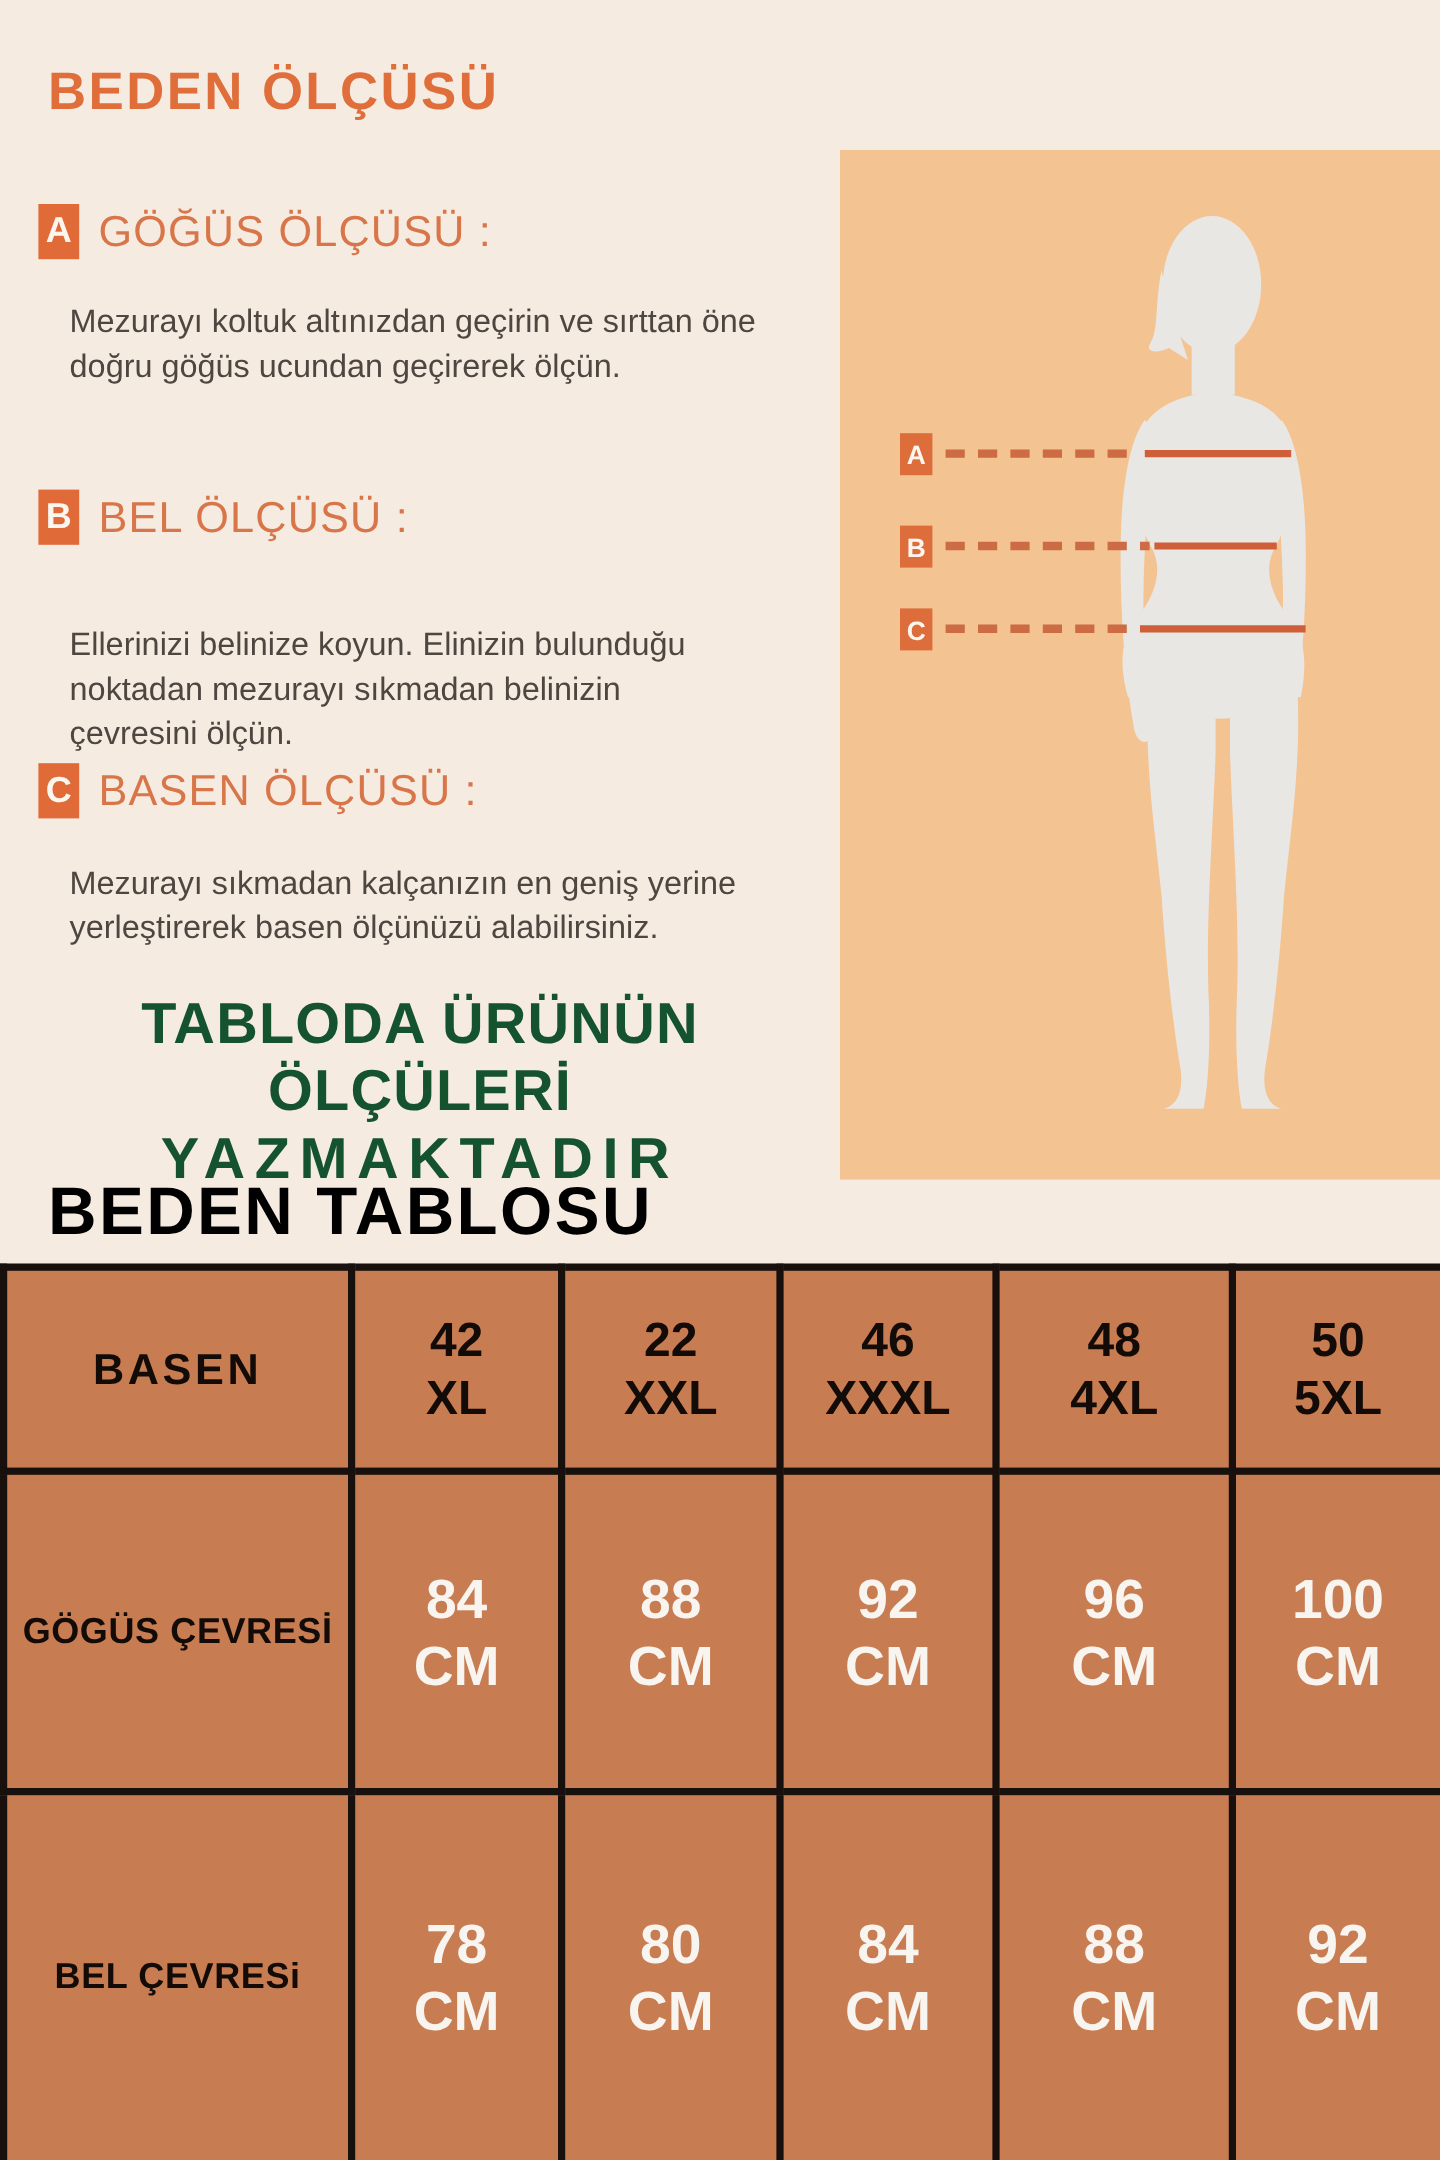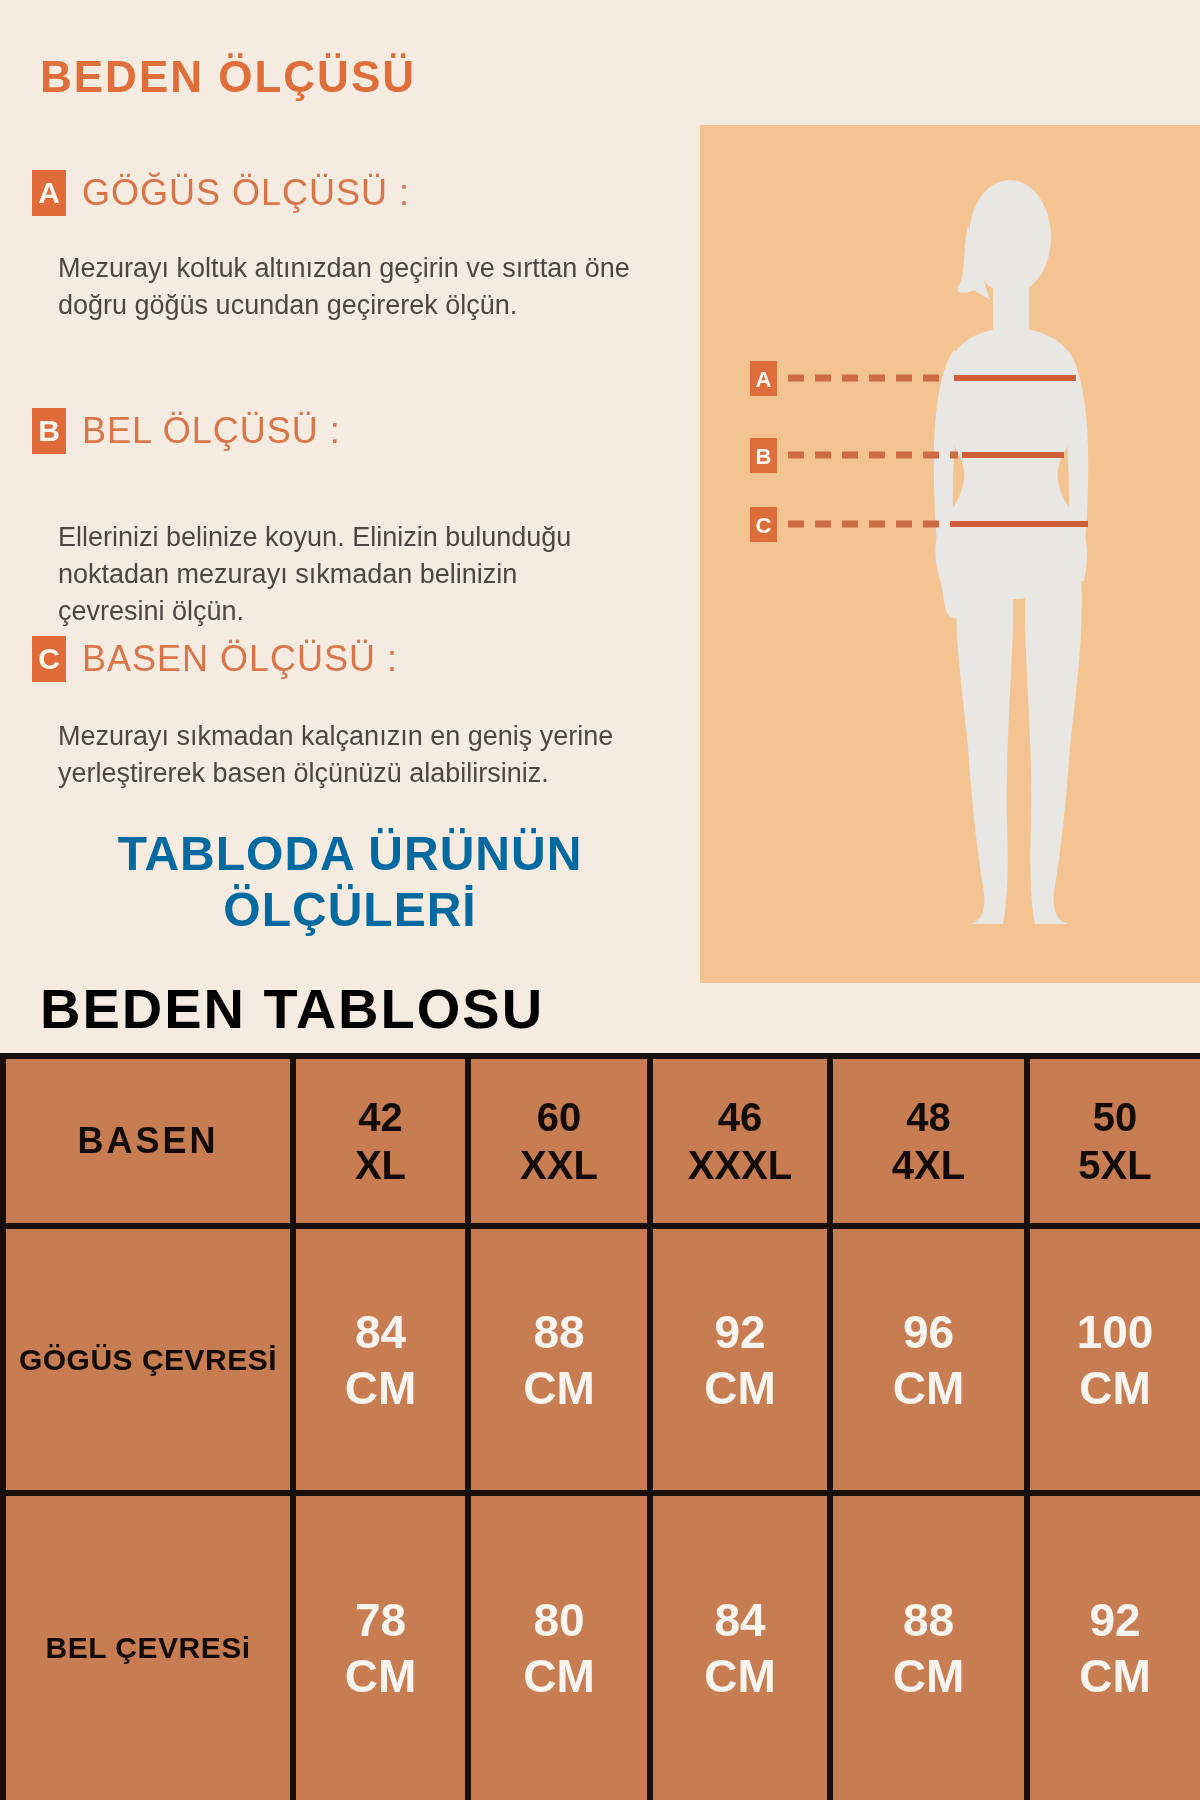--- a/index.html
+++ b/index.html
@@ -31,21 +31,21 @@
   }
   .sec-a-head{top:170px;}
   .sec-a-body{top:250px;}
   .sec-b-head{top:408px;}
   .sec-b-body{top:488px;margin-top:31px;}
   .sec-c-head{top:636px;}
   .sec-c-body{top:718px;}
   
   .statement{
     position:absolute;left:20px;top:826px;width:660px;
-    text-align:center;color:#0369a1;font-weight:bold;
+    text-align:center;color:#14532d;font-weight:bold;
   }
   .statement .line1{font-size:48px;line-height:56px;letter-spacing:1px;}
   .statement .line2{font-size:48px;line-height:58px;letter-spacing:8px;}
   .table-title{
     position:absolute;left:40px;top:976px;
     font-size:56px;font-weight:bold;letter-spacing:2px;
     color:#000000;
   }
   
   .figure-panel{
@@ -95,20 +95,21 @@
 
   <div class="section-heading sec-c-head">
     <div class="letter-badge">C</div>
     <div class="heading-text">BASEN ÖLÇÜSÜ :</div>
   </div>
   <div class="section-body sec-c-body">Mezurayı sıkmadan kalçanızın en geniş yerine
 yerleştirerek basen ölçünüzü alabilirsiniz.</div>
 
   <div class="statement">
     <div class="line1">TABLODA ÜRÜNÜN ÖLÇÜLERİ</div>
+    <div class="line2">YAZMAKTADIR</div>
   </div>
 
   <div class="table-title">BEDEN TABLOSU</div>
 
   <div class="figure-panel">
     <svg width="500" height="858" viewBox="0 0 500 858">
 
       <g fill="#e9e7e3">
         <ellipse cx="310" cy="112" rx="41" ry="57"></ellipse>
         <path d="M268,100 C262,130 266,150 258,162 C255,168 264,170 274,165 L290,175 L272,120 Z"></path>
@@ -168,21 +169,21 @@
     <tbody>
         <tr class="r-head">
       <td>
         <div class="th-label">BASEN</div>
       </td>
       <td>
         <div class="size-num">42</div>
         <div class="size-code">XL</div>
       </td>
       <td>
-        <div class="size-num">60</div>
+        <div class="size-num">22</div>
         <div class="size-code">XXL</div>
       </td>
       <td>
         <div class="size-num">46</div>
         <div class="size-code">XXXL</div>
       </td>
       <td>
         <div class="size-num">48</div>
         <div class="size-code">4XL</div>
       </td>

